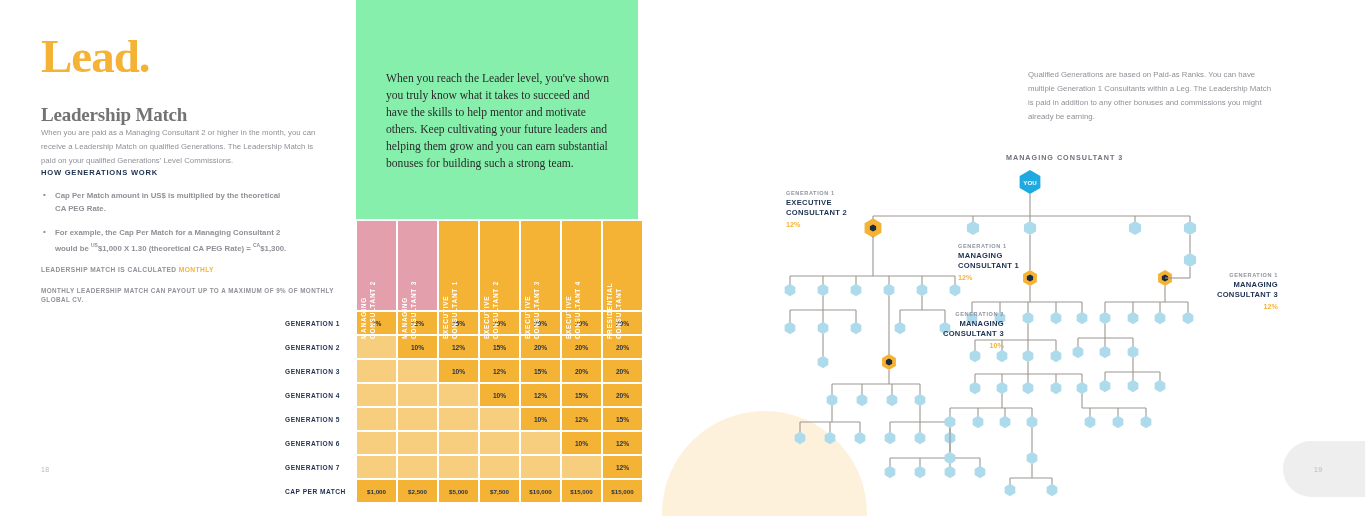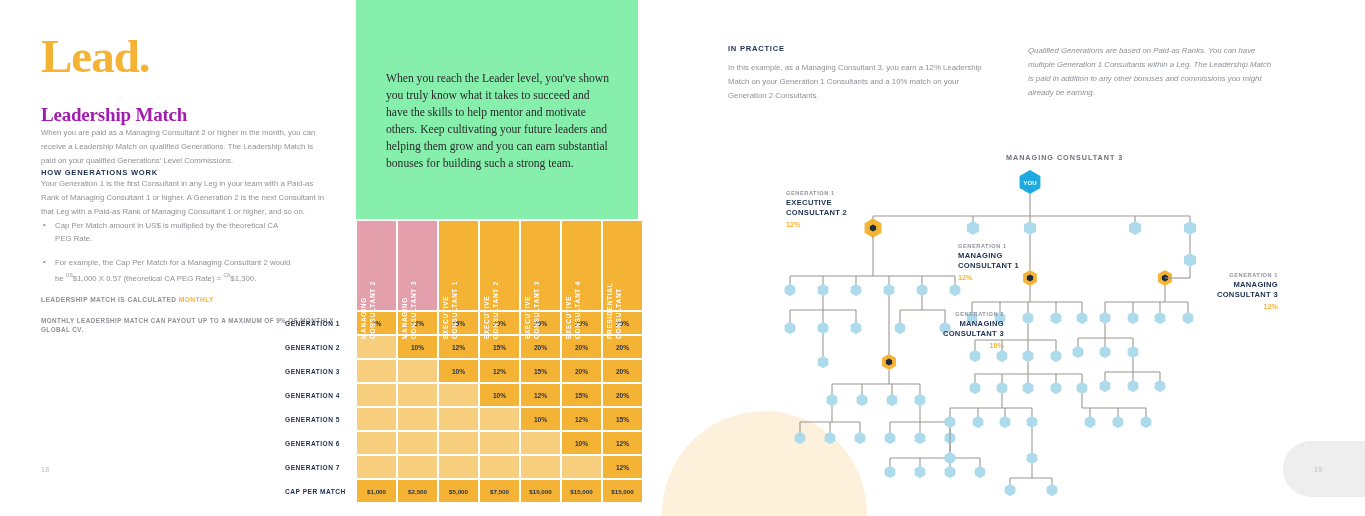--- a/index.html
+++ b/index.html
@@ -31,32 +31,32 @@
 
   
   .left-col { position: absolute; left: 41px; top: 0; width: 300px; z-index: 2; }
   .brand {
     font-family: "Liberation Serif", serif;
     font-weight: 700; font-size: 47px; line-height: 1;
     color: #f5b335; letter-spacing: -1px; margin-top: 33px;
   }
   .sec-title {
     font-family: "Liberation Serif", serif;
-    font-weight: 700; font-size: 19px; color: #a21caf;
+    font-weight: 700; font-size: 19px; color: #737373;
     margin-top: 24px; letter-spacing: -.2px;
   }
   .body-p {
     font-size: 7.8px; line-height: 14px; color: #8f9197;
     max-width: 284px;
   }
   .sub-head {
     font-size: 7.6px; font-weight: 700; color: #1d3050;
     letter-spacing: .75px; 
   }
-  .bullets { list-style: none; }
+  .bullets { margin-top: 12px; list-style: none; font-weight: bold; }
   .bullets li {
     position: relative; padding-left: 14px;
     font-size: 7.8px; line-height: 13px; color: #8f9197;
     margin-bottom: 11px; max-width: 250px;
   }
   .bullets li:before {
     content: "•"; position: absolute; left: 2px; top: -1px;
     color: #8f9197; font-size: 8px;
   }
   .sup { font-size: 5px; vertical-align: super; }
@@ -122,24 +122,23 @@
   <div class="cream-circle"></div>
   <div class="page-pill"></div>
   <div class="pg-num pg-left">18</div>
   <div class="pg-num pg-right">19</div>
 
   <div class="left-col">
     <div class="brand">Lead.</div>
     <div class="sec-title">Leadership Match</div>
     <div class="body-p">When you are paid as a Managing Consultant 2 or higher in the month, you can receive a Leadership Match on qualified Generations. The Leadership Match is paid on your qualified Generations' Level Commissions.</div>
     <div class="sub-head">HOW GENERATIONS WORK</div>
-    <div class="body-p">Your Generation 1 is the first Consultant in any Leg in your team with a Paid-as Rank of Managing Consultant 1 or higher. A Generation 2 is the next Consultant in that Leg with a Paid-as Rank of Managing Consultant 1 or higher, and so on.</div>
     <ul class="bullets">
       <li>Cap Per Match amount in US$ is multiplied by the theoretical CA PEG Rate.</li>
-      <li><span>For example, the Cap Per Match for a Managing Consultant 2 would be </span><span class="sup">US</span><span>$1,000 X 0.57 (theoretical CA PEG Rate) = </span><span class="sup">CA</span><span>$1,300.</span></li>
+      <li><span>For example, the Cap Per Match for a Managing Consultant 2 would be </span><span class="sup">US</span><span>$1,000 X 1.30 (theoretical CA PEG Rate) = </span><span class="sup">CA</span><span>$1,300.</span></li>
     </ul>
     <div class="note-a"><span>LEADERSHIP MATCH IS CALCULATED </span><span class="hl">MONTHLY</span></div>
     <div class="note-b">MONTHLY LEADERSHIP MATCH CAN PAYOUT UP TO A MAXIMUM OF 9% OF MONTHLY GLOBAL CV.</div>
   </div>
 
   <div class="yellow-panel">
     <div class="quote">When you reach the Leader level, you've shown you truly know what it takes to succeed and have the skills to help mentor and motivate others. Keep cultivating your future leaders and helping them grow and you can earn substantial bonuses for building such a strong team.</div>
   </div>
 
   <div class="table-wrap">
@@ -269,26 +268,22 @@
             <td class="dcell cap">$5,000</td>
             <td class="dcell cap">$7,500</td>
             <td class="dcell cap">$10,000</td>
             <td class="dcell cap">$15,000</td>
             <td class="dcell cap">$15,000</td>
           </tr>
         </tbody>
     </table>
   </div>
 
-  <div style="position:absolute;left:728px;top:44px;width:270px;z-index:2;">
-    <div class="sub-head" style="margin-top:0;">IN PRACTICE</div>
-    <div class="body-p" style="margin-top:8px;max-width:262px;">In this example, as a Managing Consultant 3, you earn a 12% Leadership Match on your Generation 1 Consultants and a 10% match on your Generation 2 Consultants.</div>
-  </div>
-
-  <div style="position:absolute;left:1028px;top:44px;width:246px;z-index:2;font-style:italic;">
+
+  <div style="position:absolute;left:1028px;top:68px;width:246px;z-index:2;">
     <div class="body-p" style="margin-top:0;max-width:246px;">Qualified Generations are based on Paid-as Ranks. You can have multiple Generation 1 Consultants within a Leg. The Leadership Match is paid in addition to any other bonuses and commissions you might already be earning.</div>
   </div>
 
   <div style="position:absolute;left:1006px;top:153px;font-size:7.2px;font-weight:700;color:#6f727a;letter-spacing:1px;z-index:3;">MANAGING CONSULTANT 3</div>
 
   <svg id="tree-svg" width="560" height="340" style="position:absolute;left:760px;top:160px;z-index:2;">
       <polygon points="270.00,10.00 280.39,16.00 280.39,28.00 270.00,34.00 259.61,28.00 259.61,16.00" fill="#1eaae0"></polygon>
       <text x="270" y="24.6" text-anchor="middle" fill="#fff" font-size="6.2" font-weight="700" font-family="&quot;Liberation Sans&quot;, sans-serif">YOU</text>
       <path d="M270,34V56" stroke="#9b9690" fill="none" stroke-width="1.1"></path>
       <path d="M113,56H430" stroke="#9b9690" fill="none" stroke-width="1.1"></path>

